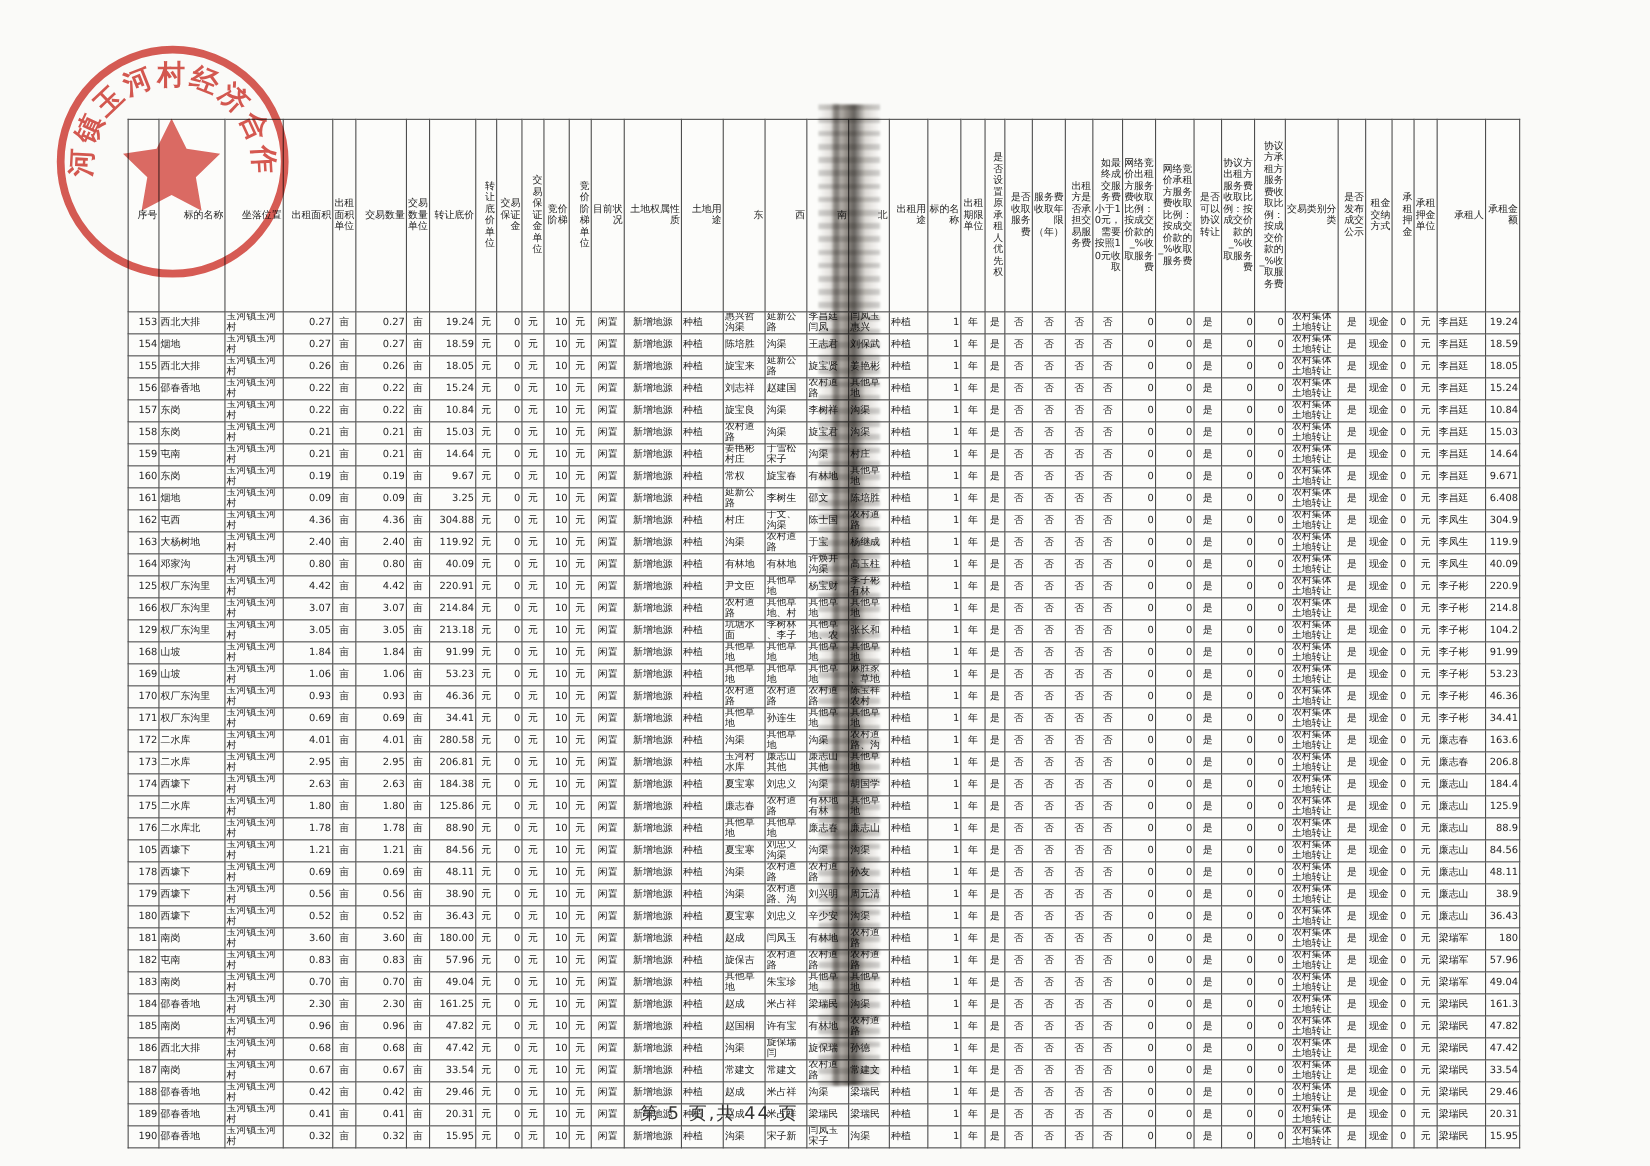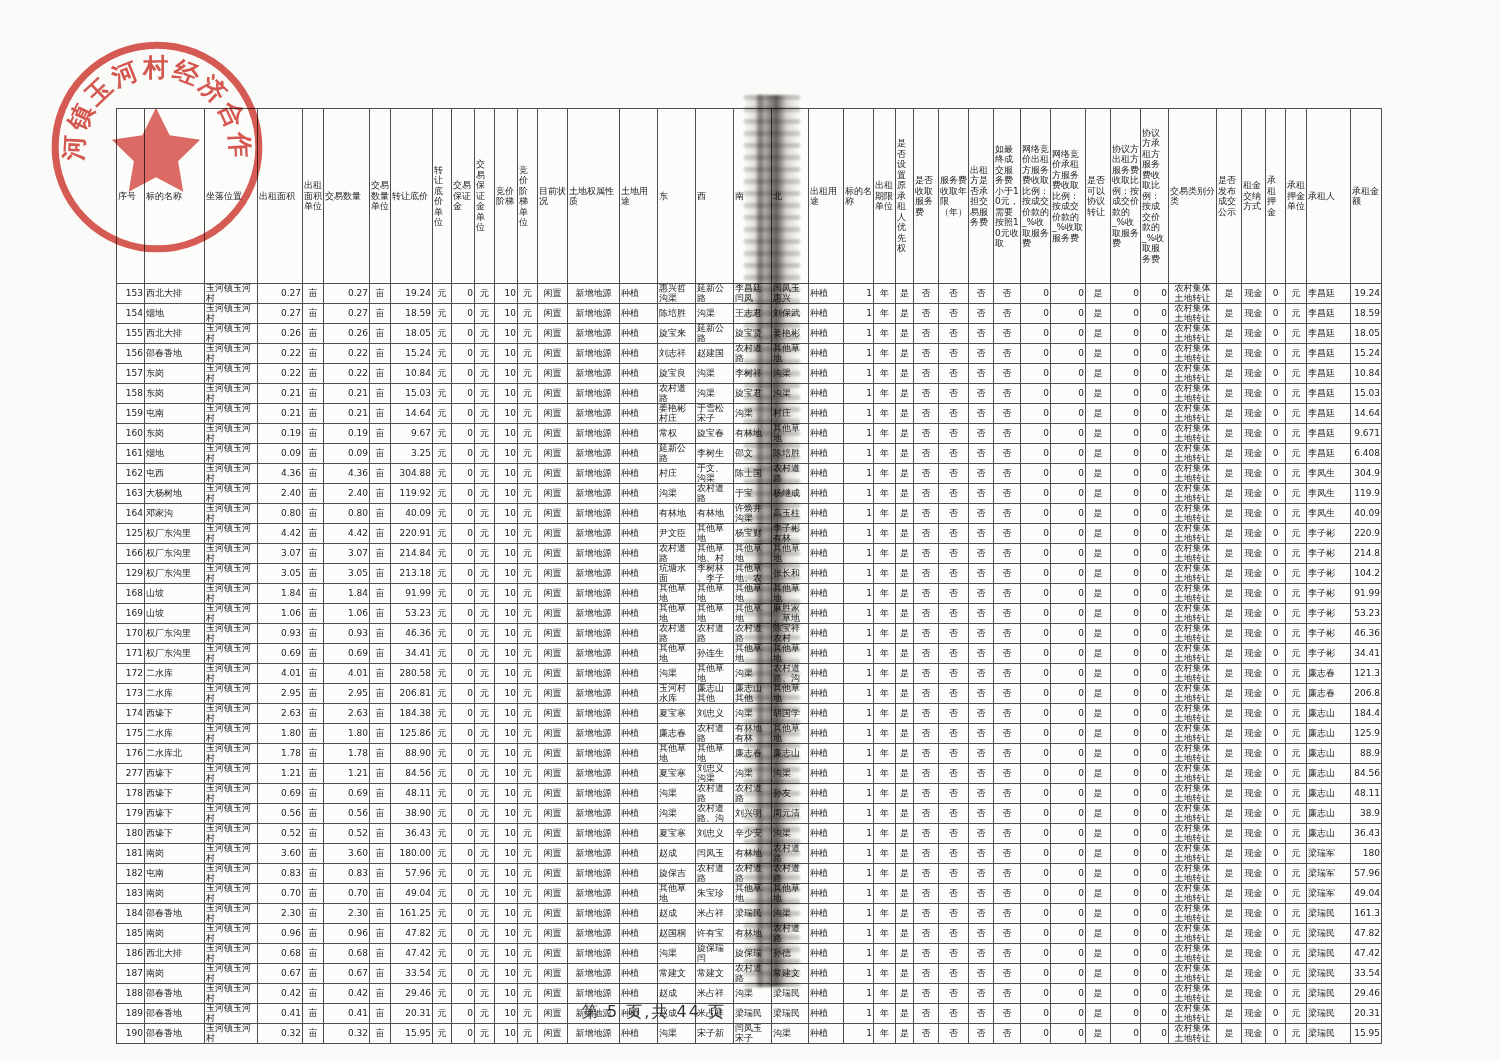--- a/index.html
+++ b/index.html
@@ -20,21 +20,21 @@
     overflow:hidden;
     box-sizing:border-box;
     color:#222;
   }
   th{
     font-weight:normal;
     height:175px;
     line-height:10.5px;
     word-break:break-all;
     white-space:pre-line;
-    text-align:left;
+    text-align:right;
     vertical-align:middle;
     padding:2px 1px;
   }
   td{
     height:17px;
     line-height:9.5px;
     white-space:pre-line;
     word-break:break-all;
     vertical-align:middle;
   }
@@ -1078,21 +1078,21 @@
             <td class="a-c">是</td>
             <td class="a-r">0</td>
             <td class="a-r">0</td>
             <td class="a-c">农村集体
 土地转让</td>
             <td class="a-c">是</td>
             <td class="a-c">现金</td>
             <td class="a-c">0</td>
             <td class="a-c">元</td>
             <td class="a-l">廉志春</td>
-            <td class="a-r">121.3</td>
+            <td class="a-r">163.6</td>
           </tr>
           <tr>
             <td class="a-r">173</td>
             <td class="a-l">二水库</td>
             <td class="a-l">玉河镇玉河村</td>
             <td class="a-r">2.95</td>
             <td class="a-c">亩</td>
             <td class="a-r">2.95</td>
             <td class="a-c">亩</td>
             <td class="a-r">206.81</td>
@@ -1262,21 +1262,21 @@
             <td class="a-c">农村集体
 土地转让</td>
             <td class="a-c">是</td>
             <td class="a-c">现金</td>
             <td class="a-c">0</td>
             <td class="a-c">元</td>
             <td class="a-l">廉志山</td>
             <td class="a-r">88.9</td>
           </tr>
           <tr>
-            <td class="a-r">277</td>
+            <td class="a-r">105</td>
             <td class="a-l">西壕下</td>
             <td class="a-l">玉河镇玉河村</td>
             <td class="a-r">1.21</td>
             <td class="a-c">亩</td>
             <td class="a-r">1.21</td>
             <td class="a-c">亩</td>
             <td class="a-r">84.56</td>
             <td class="a-c">元</td>
             <td class="a-r">0</td>
             <td class="a-c">元</td>

